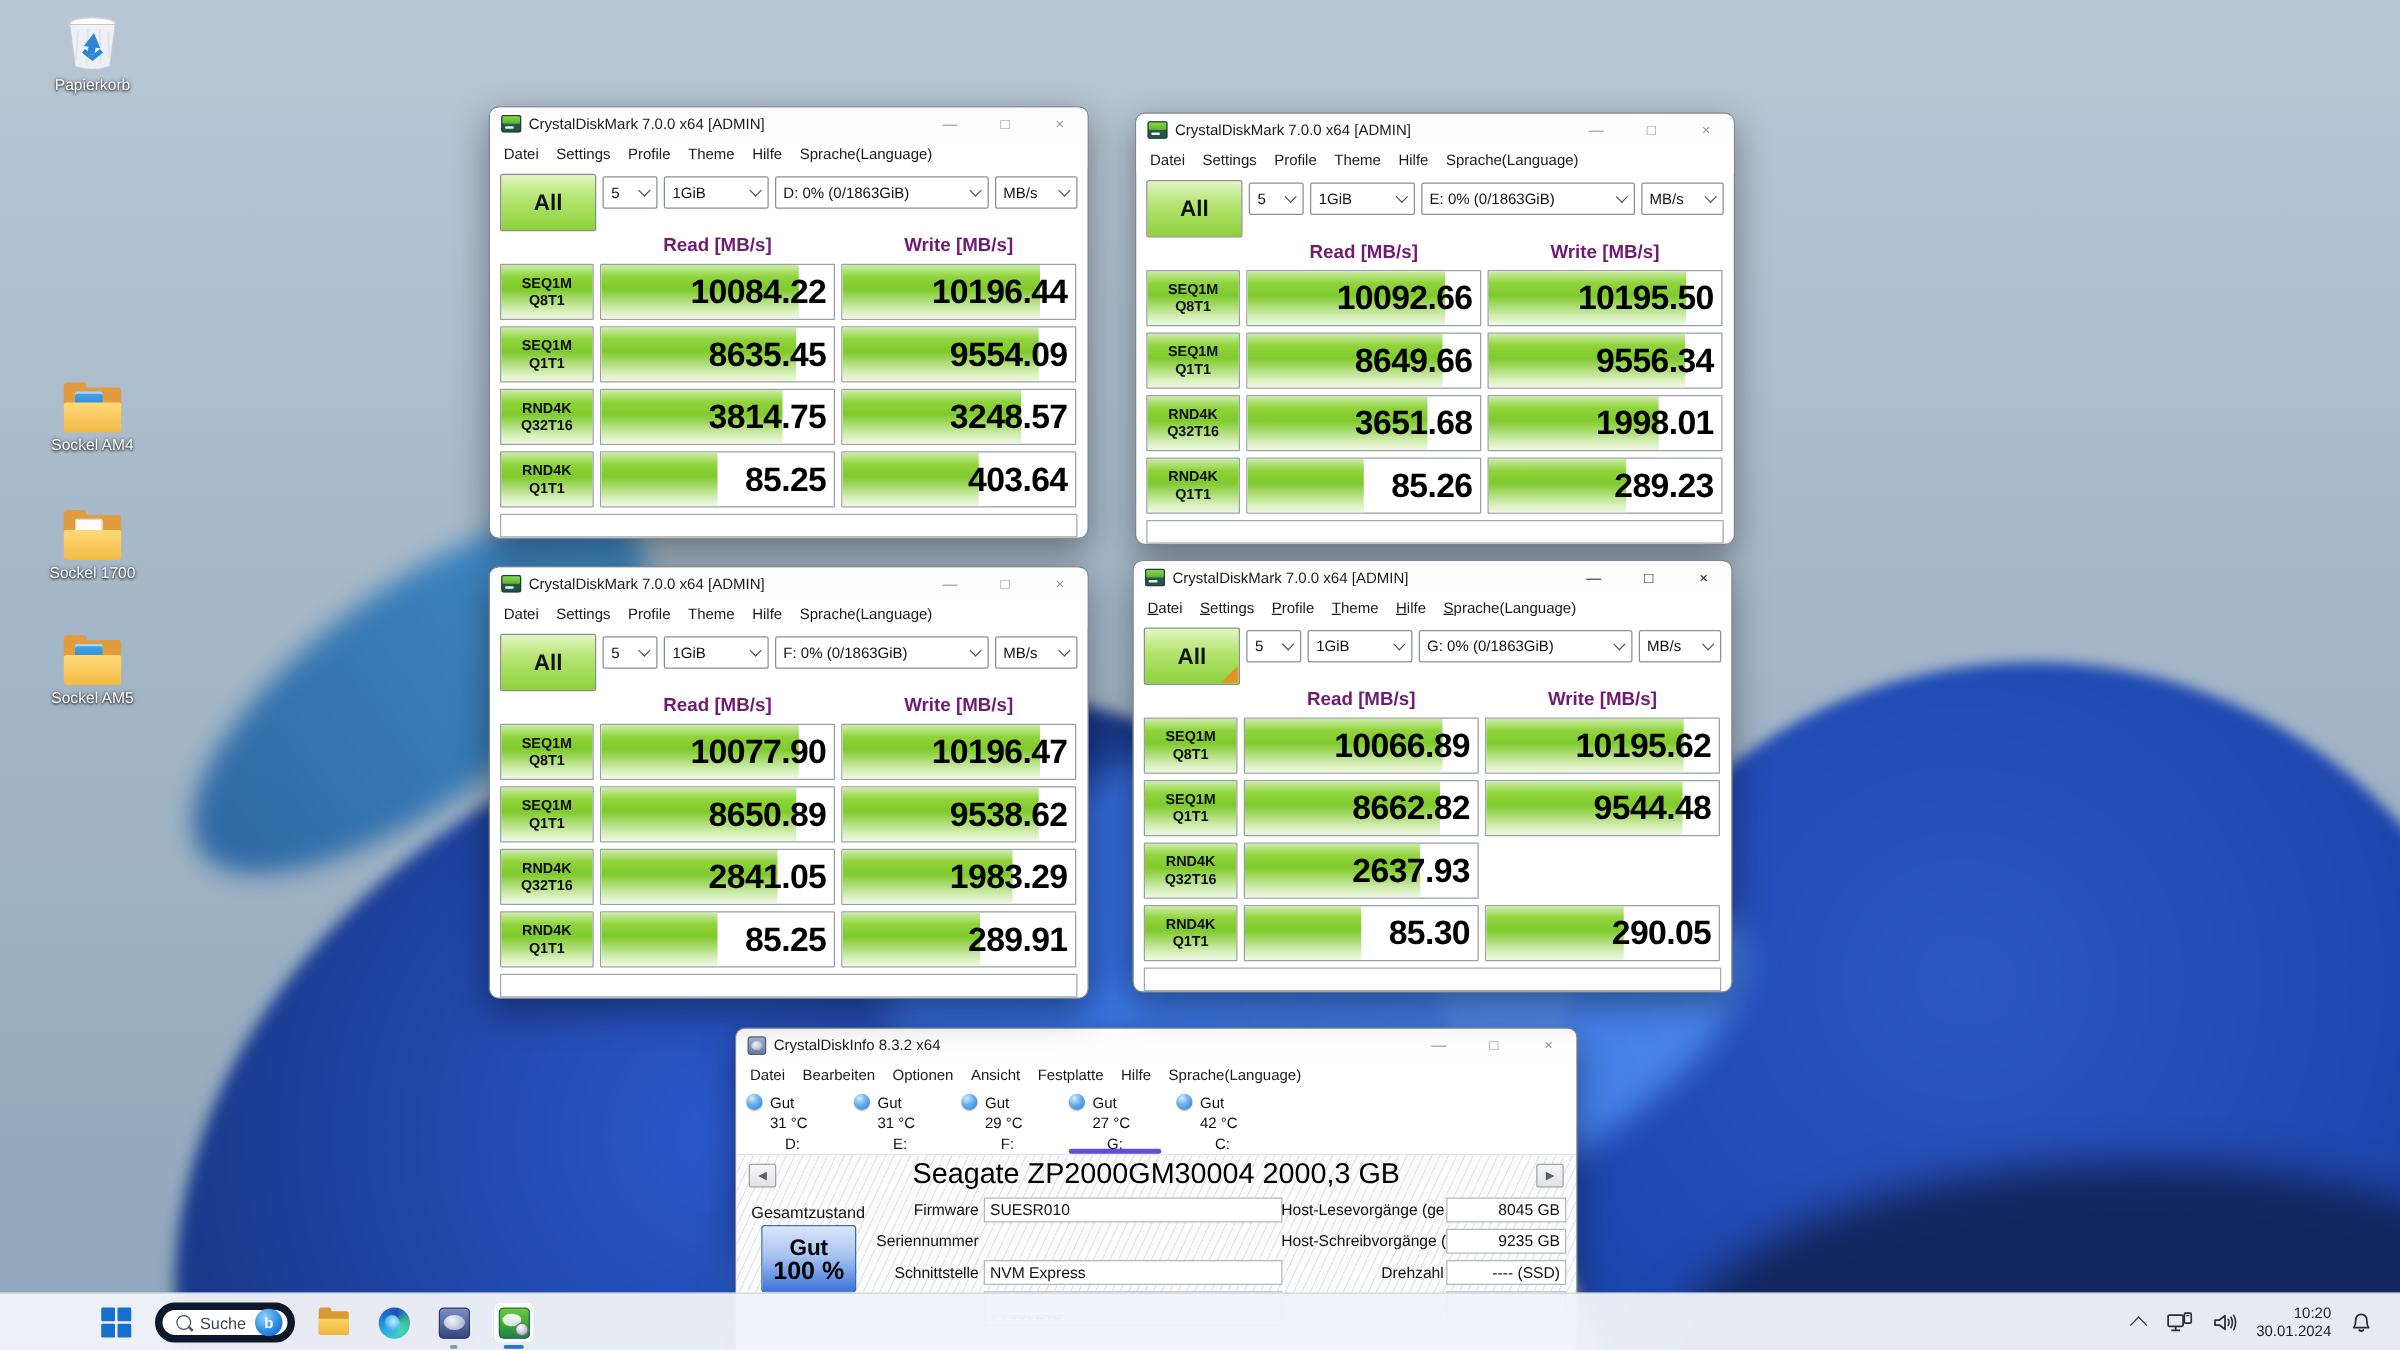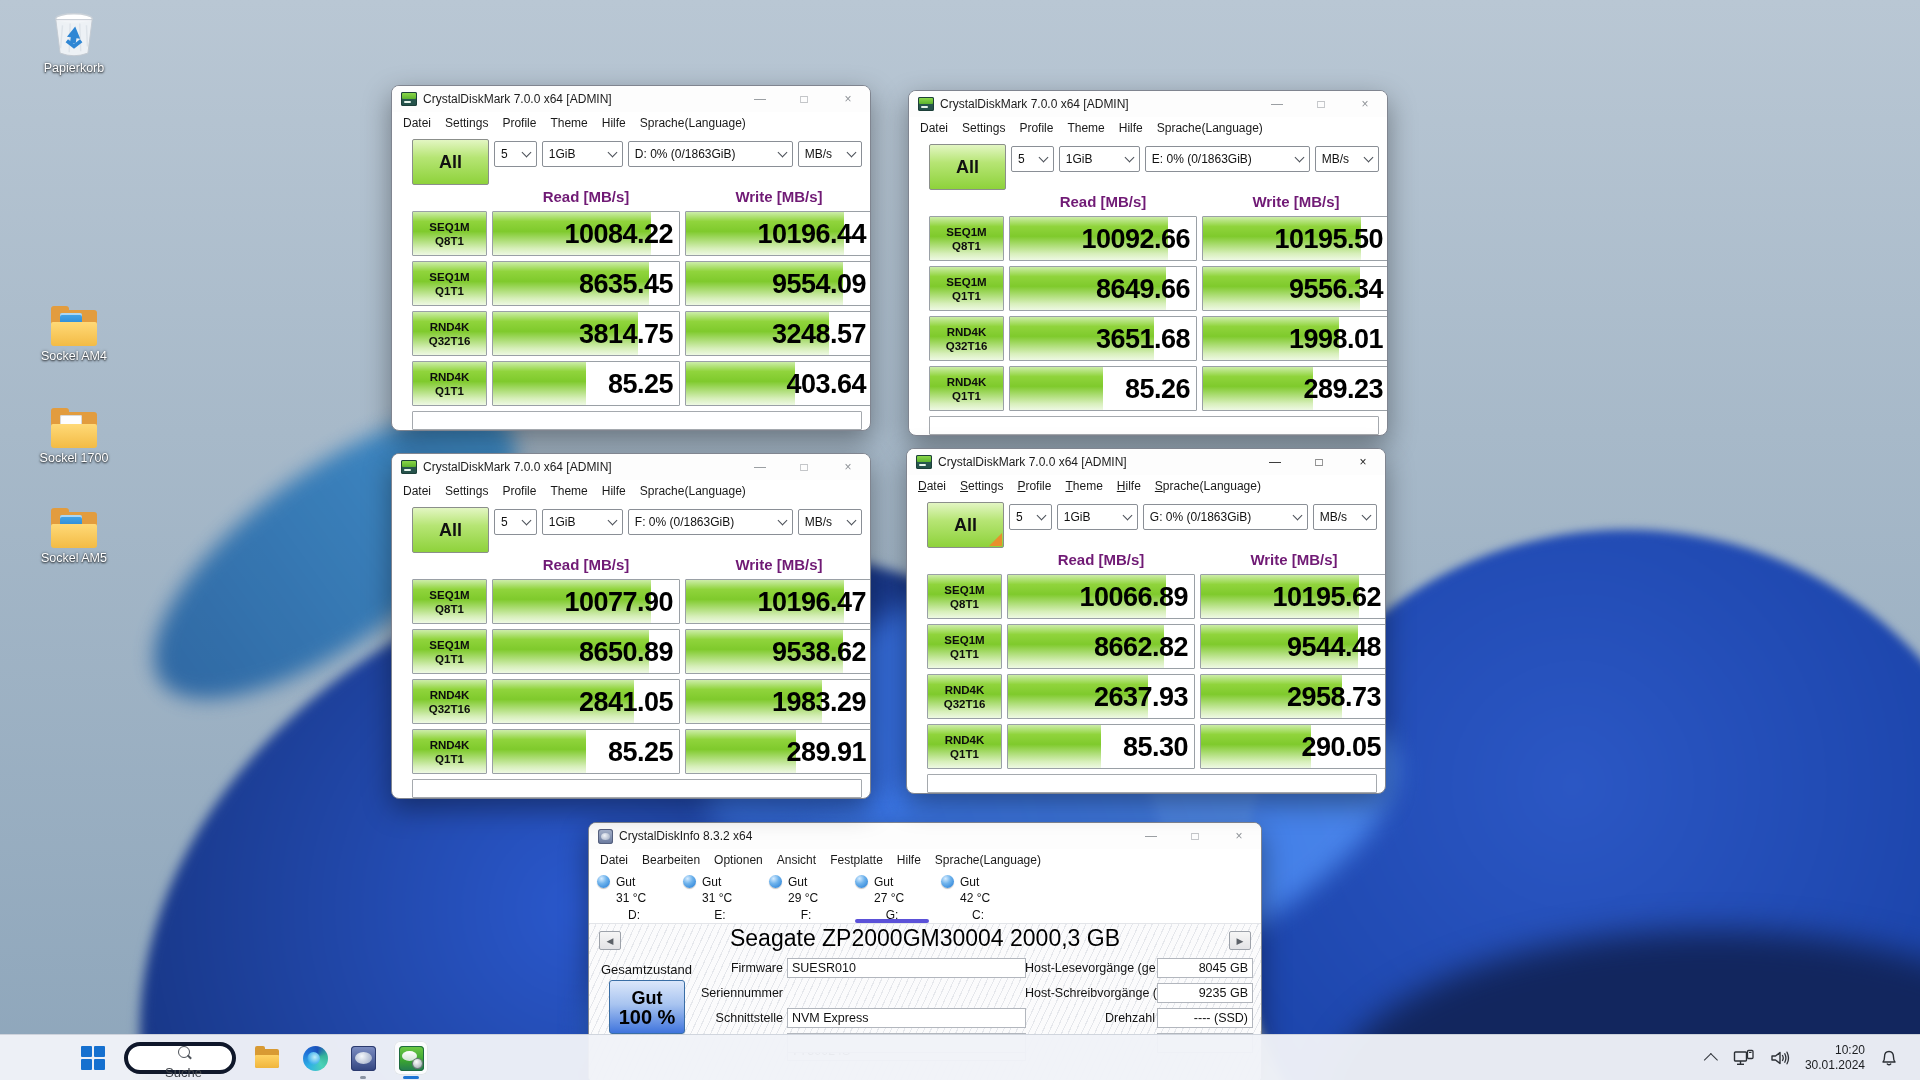--- a/index.html
+++ b/index.html
@@ -56,21 +56,21 @@
   .cdm-window{width:478px;height:344px;z-index:3;}
   .win-d{left:391px;top:85px;}
   .win-e{left:908px;top:90px;}
   .win-f{left:391px;top:453px;}
   .win-g{left:906px;top:448px;}
   .cdm-ico{width:16px;height:14px;border-radius:2px;position:relative;flex:0 0 auto;
     background:linear-gradient(180deg,#2a5d52 0%,#24504a 100%);box-shadow:inset 0 0 0 1px #1c3f38;}
   .cdm-ico::before{content:"";position:absolute;left:1px;top:1px;right:1px;height:6px;border-radius:1px;
     background:linear-gradient(180deg,#8ad64a,#5cb32e);}
   .cdm-ico::after{content:"";position:absolute;left:3px;bottom:3px;width:7px;height:2px;background:#e8f5ec;border-radius:1px;}
-  .cdm-body{padding:5px 8px 0 20px;}
+  .cdm-body{padding:5px 8px 0 8px;}
   .controls{display:flex;align-items:stretch;height:46px;gap:5px;}
   .all-btn{width:75px;flex:0 0 auto;display:flex;align-items:center;justify-content:center;
     font-size:18px;font-weight:700;color:#111;border:1px solid #8b8f8b;border-radius:2px;position:relative;
     background:linear-gradient(180deg,#e3f6c3 0%,#b6e574 40%,#8ed23b 100%);}
   .cdm-window.active .all-btn::after{content:"";position:absolute;right:1px;bottom:1px;
     border-style:solid;border-width:0 0 13px 13px;border-color:transparent transparent #e8902c transparent;}
   .dd{border:1px solid #8a8f96;border-radius:2px;background:#fff;display:flex;align-items:center;
     font-size:12px;color:#111;padding:0 6px;height:24px;align-self:flex-start;margin-top:2px;}
   .dd span{flex:1 1 auto;white-space:nowrap;overflow:hidden;}
   .chev{width:6px;height:6px;border-right:1.5px solid #4a4f57;border-bottom:1.5px solid #4a4f57;
@@ -128,22 +128,22 @@
   .fl-l{width:134px;} .fb-l{left:198px;width:239px;}
   .fl-r{width:130px;} .fb-r{left:568px;width:96px;}
 
   
   .taskbar{position:absolute;left:0;top:1034px;width:1920px;height:46px;z-index:10;
     background:rgba(240,243,248,.96);border-top:1px solid rgba(180,188,198,.55);
     display:flex;align-items:center;}
   .tb-left{display:flex;align-items:center;gap:14px;padding-left:76px;}
   .start-logo{width:24px;height:24px;display:grid;grid-template-columns:11px 11px;grid-template-rows:11px 11px;gap:2px;}
   .start-logo i{background:#1570cf;border-radius:1px;}
-  .search-pill{width:112px;height:32px;border-radius:16px;background:#fff;border:4px solid #0f172a;
-    display:flex;align-items:center;padding:0 4px 0 11px;box-sizing:border-box;gap:7px;flex-direction:column;}
+  .search-pill{width:112px;height:32px;border-radius:16px;background:#fff;border:6px solid #0f172a;
+    display:flex;align-items:center;padding:0 4px 0 11px;box-sizing:border-box;gap:7px;}
   .mag{width:10px;height:10px;border:1.7px solid #4f545b;border-radius:50%;position:relative;flex:0 0 auto;}
   .mag::after{content:"";position:absolute;left:8px;top:9px;width:5px;height:1.7px;background:#4f545b;transform:rotate(45deg);}
   .search-text{font-size:13px;color:#3f434a;flex:1 1 auto;}
   .bing{width:22px;height:22px;border-radius:50%;flex:0 0 auto;
     background:radial-gradient(circle at 35% 30%,#8fd2f7 0%,#2b8ae4 55%,#0b5cc0 100%);
     display:flex;align-items:center;justify-content:center;color:#fff;font-size:12px;font-weight:700;}
   .tb-icon{width:34px;height:34px;display:flex;align-items:center;justify-content:center;position:relative;border-radius:6px;}
   .tb-icon.open::after{content:"";position:absolute;bottom:-4px;left:14px;width:6px;height:3px;border-radius:2px;background:#8a93a3;}
   .tb-icon.active-app{background:#fbfcfe;box-shadow:inset 0 0 0 1px #e1e5ea;}
   .tb-icon.active-app::after{content:"";position:absolute;bottom:-4px;left:9px;width:16px;height:3px;border-radius:2px;background:#1f74d4;}
@@ -599,24 +599,20 @@
     </div>
     <div class="bench-row-wrap">
       <div class="cell label-cell">
         <span>RND4K</span>
         <span>Q32T16</span>
       </div>
       <div class="cell value-cell">
         <div class="fill" style="width: 75.1509%;"></div>
         <span class="num">2637.93</span>
       </div>
-      <div class="cell value-cell">
-        <div class="fill" style="width: 75.9923%;"></div>
-        <span class="num">2958.73</span>
-      </div>
     </div>
     <div class="bench-row-wrap">
       <div class="cell label-cell">
         <span>RND4K</span>
         <span>Q1T1</span>
       </div>
       <div class="cell value-cell">
         <div class="fill" style="width: 49.9944%;"></div>
         <span class="num">85.30</span>
       </div>

